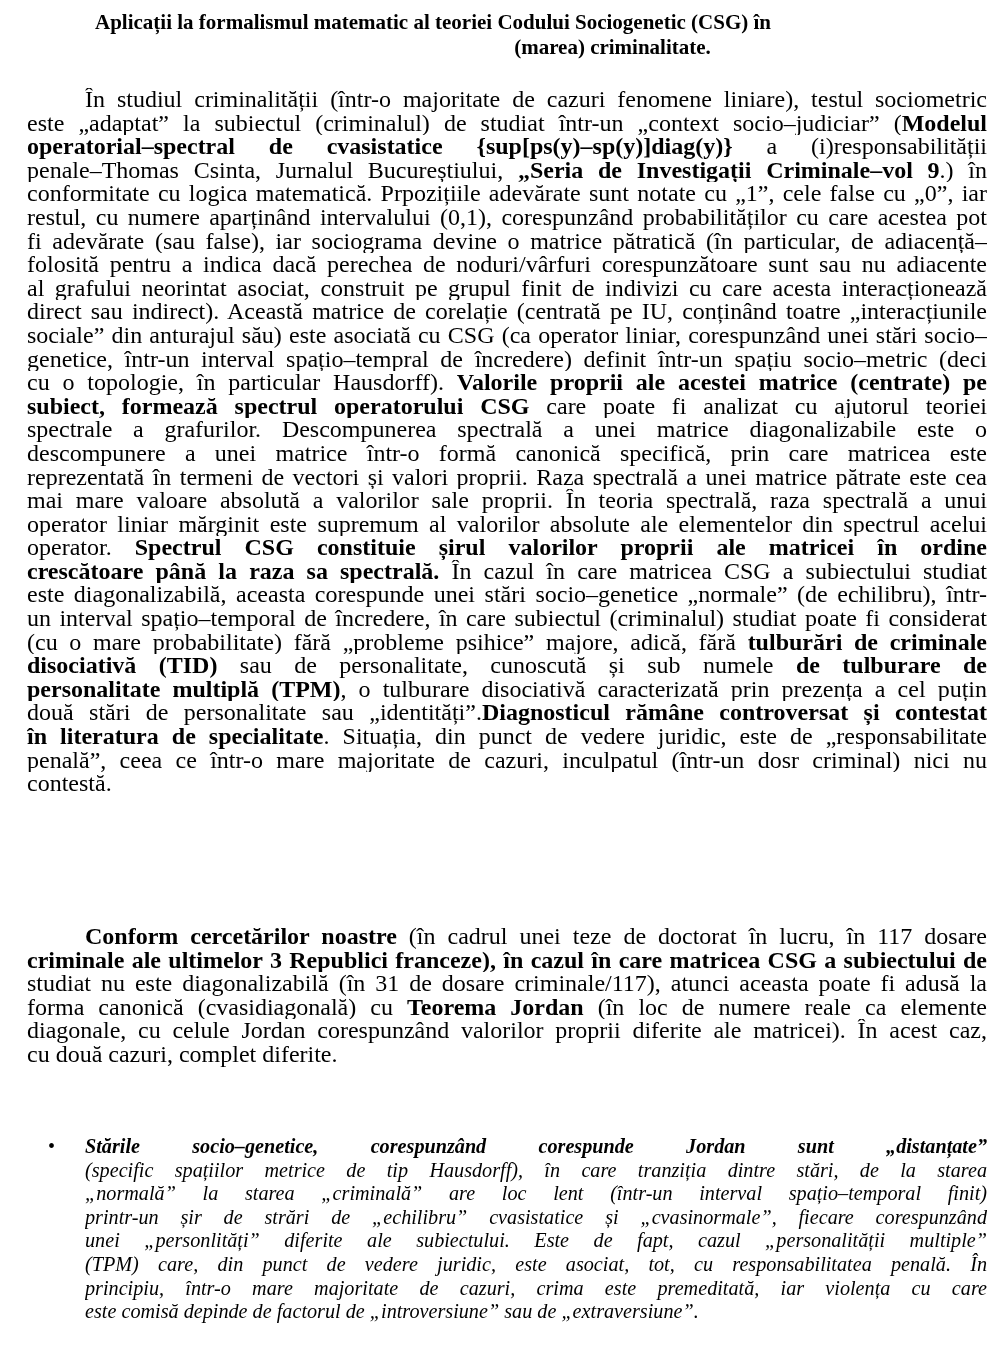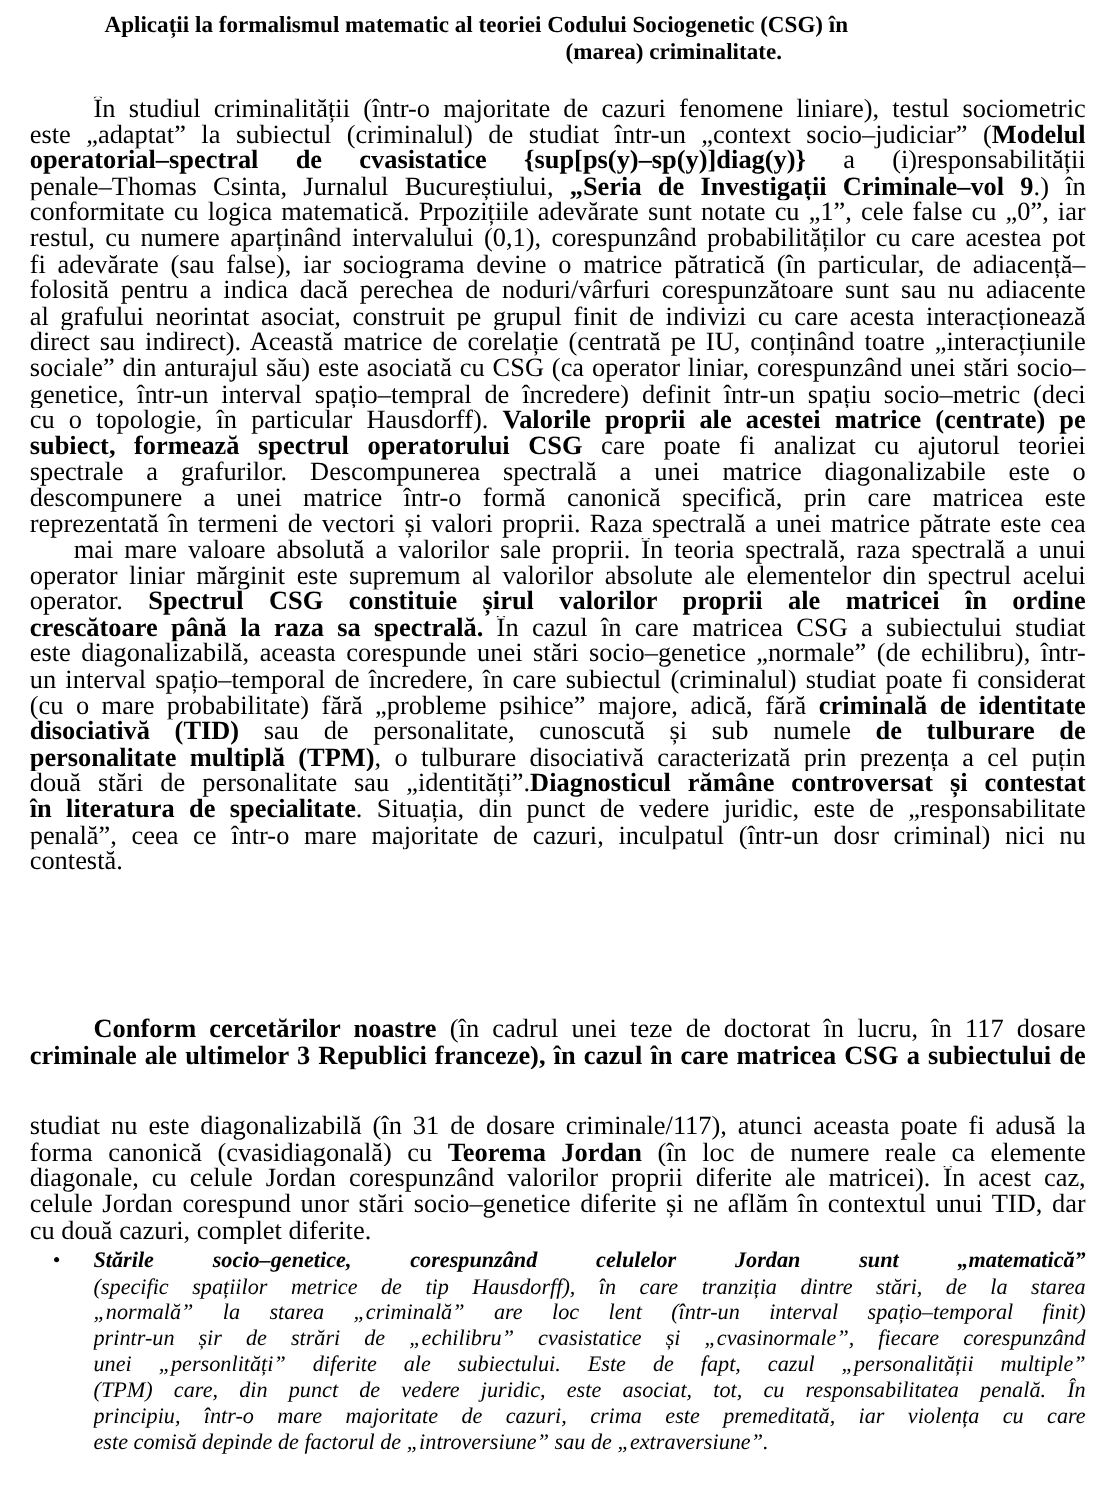--- a/index.html
+++ b/index.html
@@ -41,49 +41,48 @@
       <span class="line" style="white-space: normal; overflow: hidden;"><span>folosită  pentru a indica dacă perechea de noduri/vârfuri corespunzătoare sunt sau nu adiacente</span></span>
       <span class="line" style="white-space: normal; overflow: hidden;"><span>al grafului neorintat asociat, construit pe grupul finit de indivizi cu care acesta interacționează</span></span>
       <span class="line" style="white-space: normal; overflow: hidden;"><span>direct sau indirect). Această matrice de corelație (centrată pe IU, conținând toatre „interacțiunile</span></span>
       <span class="line" style="white-space: normal; overflow: hidden;"><span>sociale” din anturajul său) este asociată cu CSG (ca operator liniar, corespunzând unei stări socio–</span></span>
       <span class="line" style="white-space: normal; overflow: hidden;"><span>genetice, într-un interval spațio–tempral de încredere) definit într-un spațiu socio–metric (deci</span></span>
       <span class="line" style="white-space: normal; overflow: hidden;"><span>cu o topologie, în particular Hausdorff). </span><b>Valorile proprii ale acestei matrice (centrate) pe</b></span>
       <span class="line" style="white-space: normal; overflow: hidden;"><b>subiect, formează spectrul operatorului CSG</b><span> care poate fi analizat cu ajutorul teoriei</span></span>
       <span class="line" style="white-space: normal; overflow: hidden;"><span>spectrale a grafurilor. Descompunerea spectrală a unei matrice diagonalizabile este o</span></span>
       <span class="line" style="white-space: normal; overflow: hidden;"><span>descompunere a unei matrice într-o formă canonică specifică, prin care matricea este</span></span>
       <span class="line" style="white-space: normal; overflow: hidden;"><span>reprezentată în termeni de vectori și valori proprii. Raza spectrală a unei matrice pătrate este cea</span></span>
-      <span class="line" style="white-space: normal; overflow: hidden; margin-left: 40px;"><span>mai mare valoare absolută a valorilor sale proprii. În teoria spectrală, raza spectrală a unui</span></span>
+      <span class="line" style="white-space: normal; overflow: hidden;"><span>mai mare valoare absolută a valorilor sale proprii. În teoria spectrală, raza spectrală a unui</span></span>
       <span class="line" style="white-space: normal; overflow: hidden;"><span>operator liniar mărginit este supremum al valorilor absolute ale elementelor din spectrul acelui</span></span>
       <span class="line" style="white-space: normal; overflow: hidden;"><span>operator.  </span><b>Spectrul CSG constituie șirul valorilor proprii ale matricei în ordine</b></span>
       <span class="line" style="white-space: normal; overflow: hidden;"><b>crescătoare până la raza sa spectrală.</b><span> În cazul în care matricea CSG a subiectului studiat</span></span>
       <span class="line" style="white-space: normal; overflow: hidden;"><span>este diagonalizabilă, aceasta corespunde unei stări socio–genetice „normale” (de echilibru), într-</span></span>
       <span class="line" style="white-space: normal; overflow: hidden;"><span>un interval spațio–temporal de încredere, în care subiectul (criminalul) studiat poate fi considerat</span></span>
-      <span class="line" style="white-space: normal; overflow: hidden;"><span>(cu o mare probabilitate) fără „probleme psihice” majore, adică, fără </span><b>criminală de identitate</b></span>
+      <span class="line" style="white-space: normal; overflow: hidden;"><span>(cu o mare probabilitate) fără „probleme psihice” majore, adică, fără </span><b>tulburări de criminale</b></span>
       <span class="line" style="white-space: normal; overflow: hidden;"><b>disociativă (TID)</b><span> sau de personalitate, cunoscută și sub numele </span><b>de tulburare de</b></span>
       <span class="line" style="white-space: normal; overflow: hidden;"><b>personalitate multiplă (TPM)</b><span>, o tulburare disociativă caracterizată prin prezența a cel puțin</span></span>
       <span class="line" style="white-space: normal; overflow: hidden;"><span>două stări de personalitate sau „identități”.</span><b>Diagnosticul rămâne controversat și contestat</b></span>
       <span class="line" style="white-space: normal; overflow: hidden;"><b>în literatura de specialitate</b><span>. Situația, din punct de vedere juridic, este de „responsabilitate</span></span>
       <span class="line" style="white-space: normal; overflow: hidden;"><span>penală”, ceea ce într-o mare majoritate de cazuri, inculpatul (într-un dosr criminal) nici nu</span></span>
       <span class="line last" style="white-space: normal; overflow: hidden;"><span>contestă.</span></span>
     </div>
 
   <div class="para p2">
       <span class="line indent" style="white-space: normal; overflow: hidden;"><b>Conform cercetărilor noastre</b><span> (în cadrul unei teze de doctorat în lucru, în 117 dosare</span></span>
       <span class="line" style="white-space: normal; overflow: hidden; font-weight: bold;"><span>criminale ale ultimelor 3 Republici franceze), în cazul în care matricea CSG a subiectului de</span></span>
-      <span class="line" style="white-space: normal; overflow: hidden; margin-top: 41px;"><span>studiat nu este diagonalizabilă (în 31 de dosare criminale/117), atunci aceasta poate fi adusă la</span></span>
+      <span class="line" style="white-space: normal; overflow: hidden;"><span>studiat nu este diagonalizabilă (în 31 de dosare criminale/117), atunci aceasta poate fi adusă la</span></span>
       <span class="line" style="white-space: normal; overflow: hidden;"><span>forma canonică (cvasidiagonală) cu </span><b>Teorema Jordan</b><span> (în loc de numere reale ca elemente</span></span>
       <span class="line" style="white-space: normal; overflow: hidden;"><span>diagonale, cu celule Jordan corespunzând valorilor proprii diferite ale matricei). În acest caz,</span></span>
-      <span class="line" style="white-space: normal; overflow: hidden;"><span>celule Jordan corespund unor stări socio–genetice diferite și ne aflăm în contextul unui TID, dar</span></span>
       <span class="line last" style="white-space: normal; overflow: hidden;"><span>cu două cazuri, complet diferite.</span></span>
     </div>
 
   <div class="bullet-wrap">
     <span class="bullet-dot">•</span>
     <div class="bullet-text">
-        <span class="line" style="white-space: normal; overflow: hidden;"><b>Stările socio–genetice, corespunzând celulelor Jordan sunt „matematică”</b></span>
+        <span class="line" style="white-space: normal; overflow: hidden;"><b>Stările socio–genetice, corespunzând corespunde Jordan sunt „distanțate”</b></span>
         <span class="line" style="white-space: normal; overflow: hidden;"><span>(specific spațiilor metrice de tip Hausdorff), în care tranziția dintre stări, de la starea</span></span>
         <span class="line" style="white-space: normal; overflow: hidden;"><span>„normală” la starea „criminală” are loc lent (într-un interval spațio–temporal finit)</span></span>
         <span class="line" style="white-space: normal; overflow: hidden; font-style: italic;"><span>printr-un șir de strări de „echilibru” cvasistatice și „cvasinormale”, fiecare corespunzând</span></span>
         <span class="line" style="white-space: normal; overflow: hidden;"><span>unei „personlități” diferite ale subiectului. Este de fapt, cazul „personalității multiple”</span></span>
         <span class="line" style="white-space: normal; overflow: hidden;"><span>(TPM) care, din punct de vedere juridic, este asociat, tot, cu responsabilitatea penală. În</span></span>
         <span class="line" style="white-space: normal; overflow: hidden;"><span>principiu, într-o mare majoritate de cazuri, crima este premeditată, iar violența cu care</span></span>
         <span class="line last" style="white-space: normal; overflow: hidden;"><span>este comisă depinde de factorul de „introversiune” sau de „extraversiune”.</span></span>
       </div>
   </div>
 </div>

